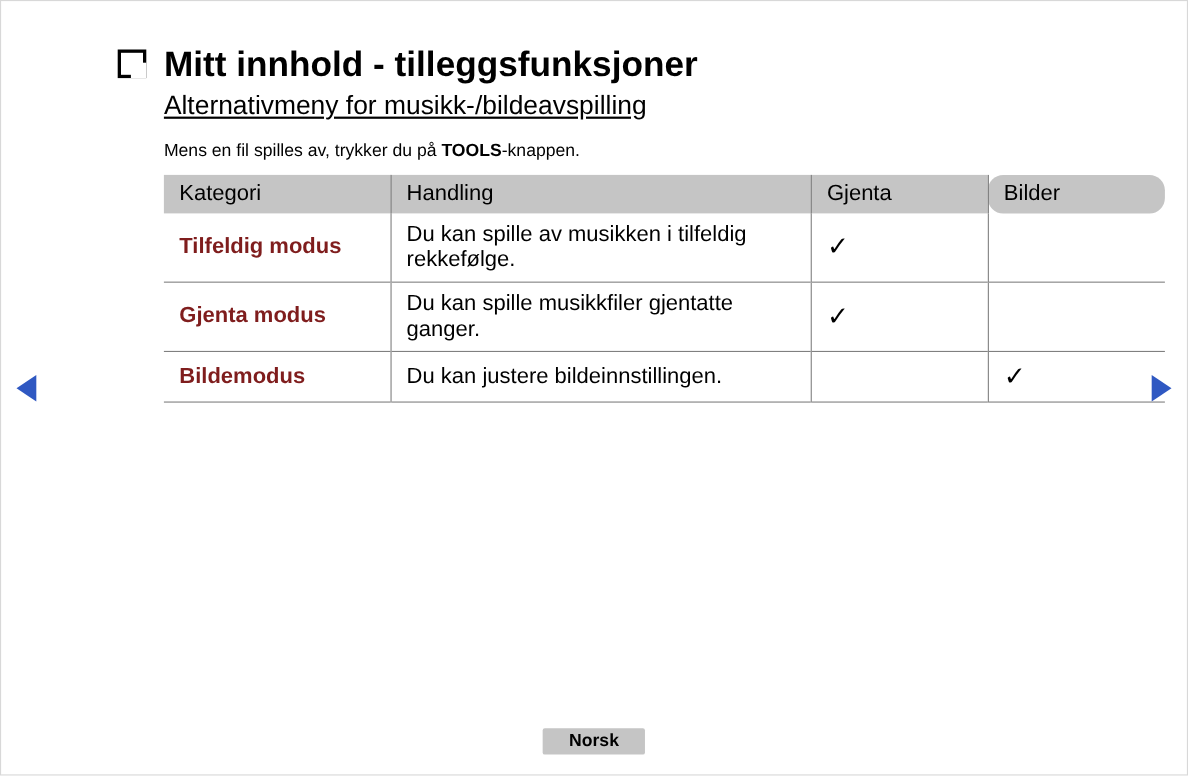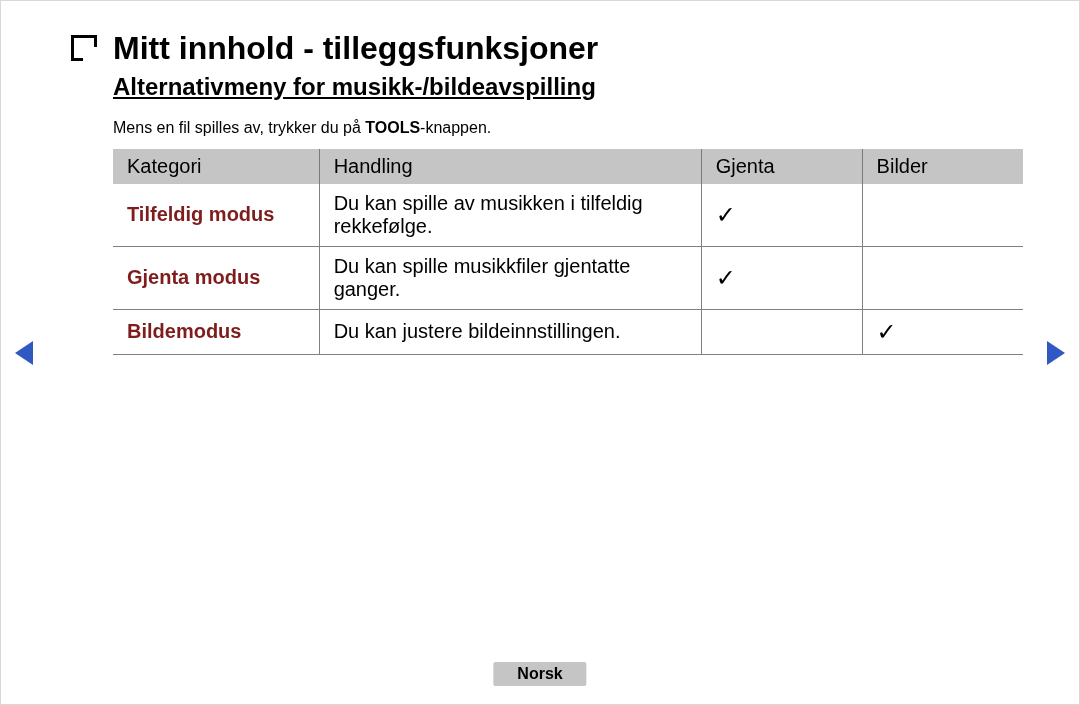--- a/index.html
+++ b/index.html
@@ -6,21 +6,22 @@
     body {
       width: 1080px;
       height: 705px;
       background: #ffffff;
       font-family: Arial, Helvetica, sans-serif;
       color: #000;
       position: relative;
       border: 1px solid #d8d8d8;
     }
     .content {
-      padding: 28px 70px 0 70px;
+      padding: 38px 70px 0 70px;
+      margin-left: 36px;
     }
     .title-row {
       display: flex;
       align-items: flex-start;
       gap: 16px;
     }
     .bullet-icon {
       width: 26px;
       height: 26px;
       border: 3px solid #000;
@@ -39,21 +40,21 @@
     }
     .page-title {
       font-size: 32px;
       font-weight: bold;
       line-height: 1.2;
     }
     .subtitle {
       margin-left: 42px;
       margin-top: 6px;
       font-size: 24px;
-      font-weight: bold;
+      font-weight: normal;
       text-decoration: underline;
     }
     .intro {
       margin-left: 42px;
       margin-top: 16px;
       font-size: 16px;
       line-height: 1.35;
     }
     .intro .bold { font-weight: bold; }
     .table {
@@ -62,21 +63,21 @@
       border-collapse: collapse;
       width: 910px;
       font-size: 20px;
     }
     .table th, .table td {
       border-right: 1px solid #808080;
       padding: 8px 14px;
       text-align: left;
       vertical-align: middle;
     }
-    .table th:last-child, .table td:last-child { border-right: none; }
+    .table th:last-child, .table td:last-child { border-right: none; border-radius: 14px; }
     .table thead th {
       background: #c5c5c5;
       font-weight: normal;
       text-align: left;
       padding: 6px 14px;
       border-right: 1px solid #7a7a7a;
     }
     .table thead th:last-child { border-right: none; }
     .table tbody tr { border-bottom: 1px solid #808080; }
     .col-cat { width: 205px; }

